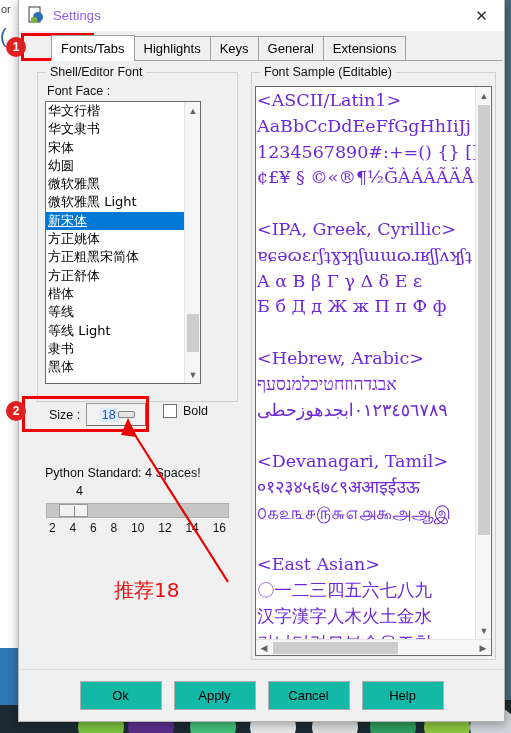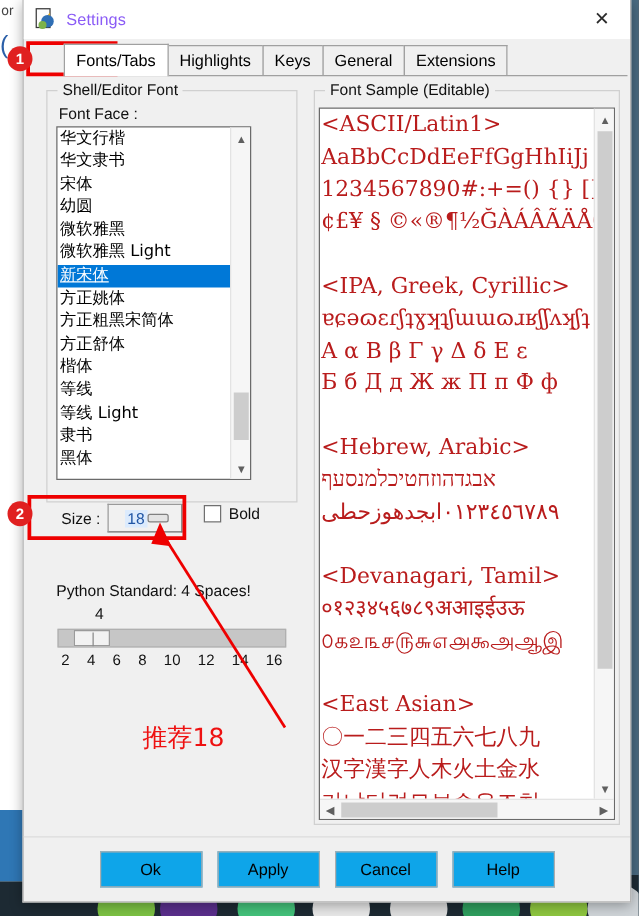--- a/index.html
+++ b/index.html
@@ -256,21 +256,21 @@
     background: #fff;
     display: flex; flex-direction: column;
   }
   #sample-inner { flex: 1; display: flex; min-height: 0; }
   #sample-text {
     flex: 1;
     overflow: hidden;
     font-family: "DejaVu Serif", serif;
     font-size: 17.5px;
     line-height: 25.8px;
-    color: #b91c1c;
+    color: #6d28d9;
     white-space: pre;
     padding: 1px 0 0 1px;
   }
   #sample-text div { white-space: pre; }
   .cjk-line { font-family: "DejaVu Sans", sans-serif; }
   #sample-hscroll {
     height: 16px; background: #f6f6f6;
     border-top: 1px solid #e3e3e3;
     position: relative; flex: none;
   }
@@ -289,21 +289,21 @@
   
   #button-bar {
     position: absolute; left: 0; bottom: 0;
     width: 485px; height: 52px;
     border-top: 1px solid #dcdcdc;
     display: flex; align-items: center; justify-content: center;
     gap: 12px;
   }
   .dlg-button {
     width: 82px; height: 29px;
-    background: #0ea5e9;
+    background: #14b8a6;
     border: 1px solid #adadad;
     font-size: 13px; color: #000;
     display: flex; align-items: center; justify-content: center;
   }
 
   
   .anno-rect {
     position: absolute;
     border: 3px solid #ee0000;
     pointer-events: none;

